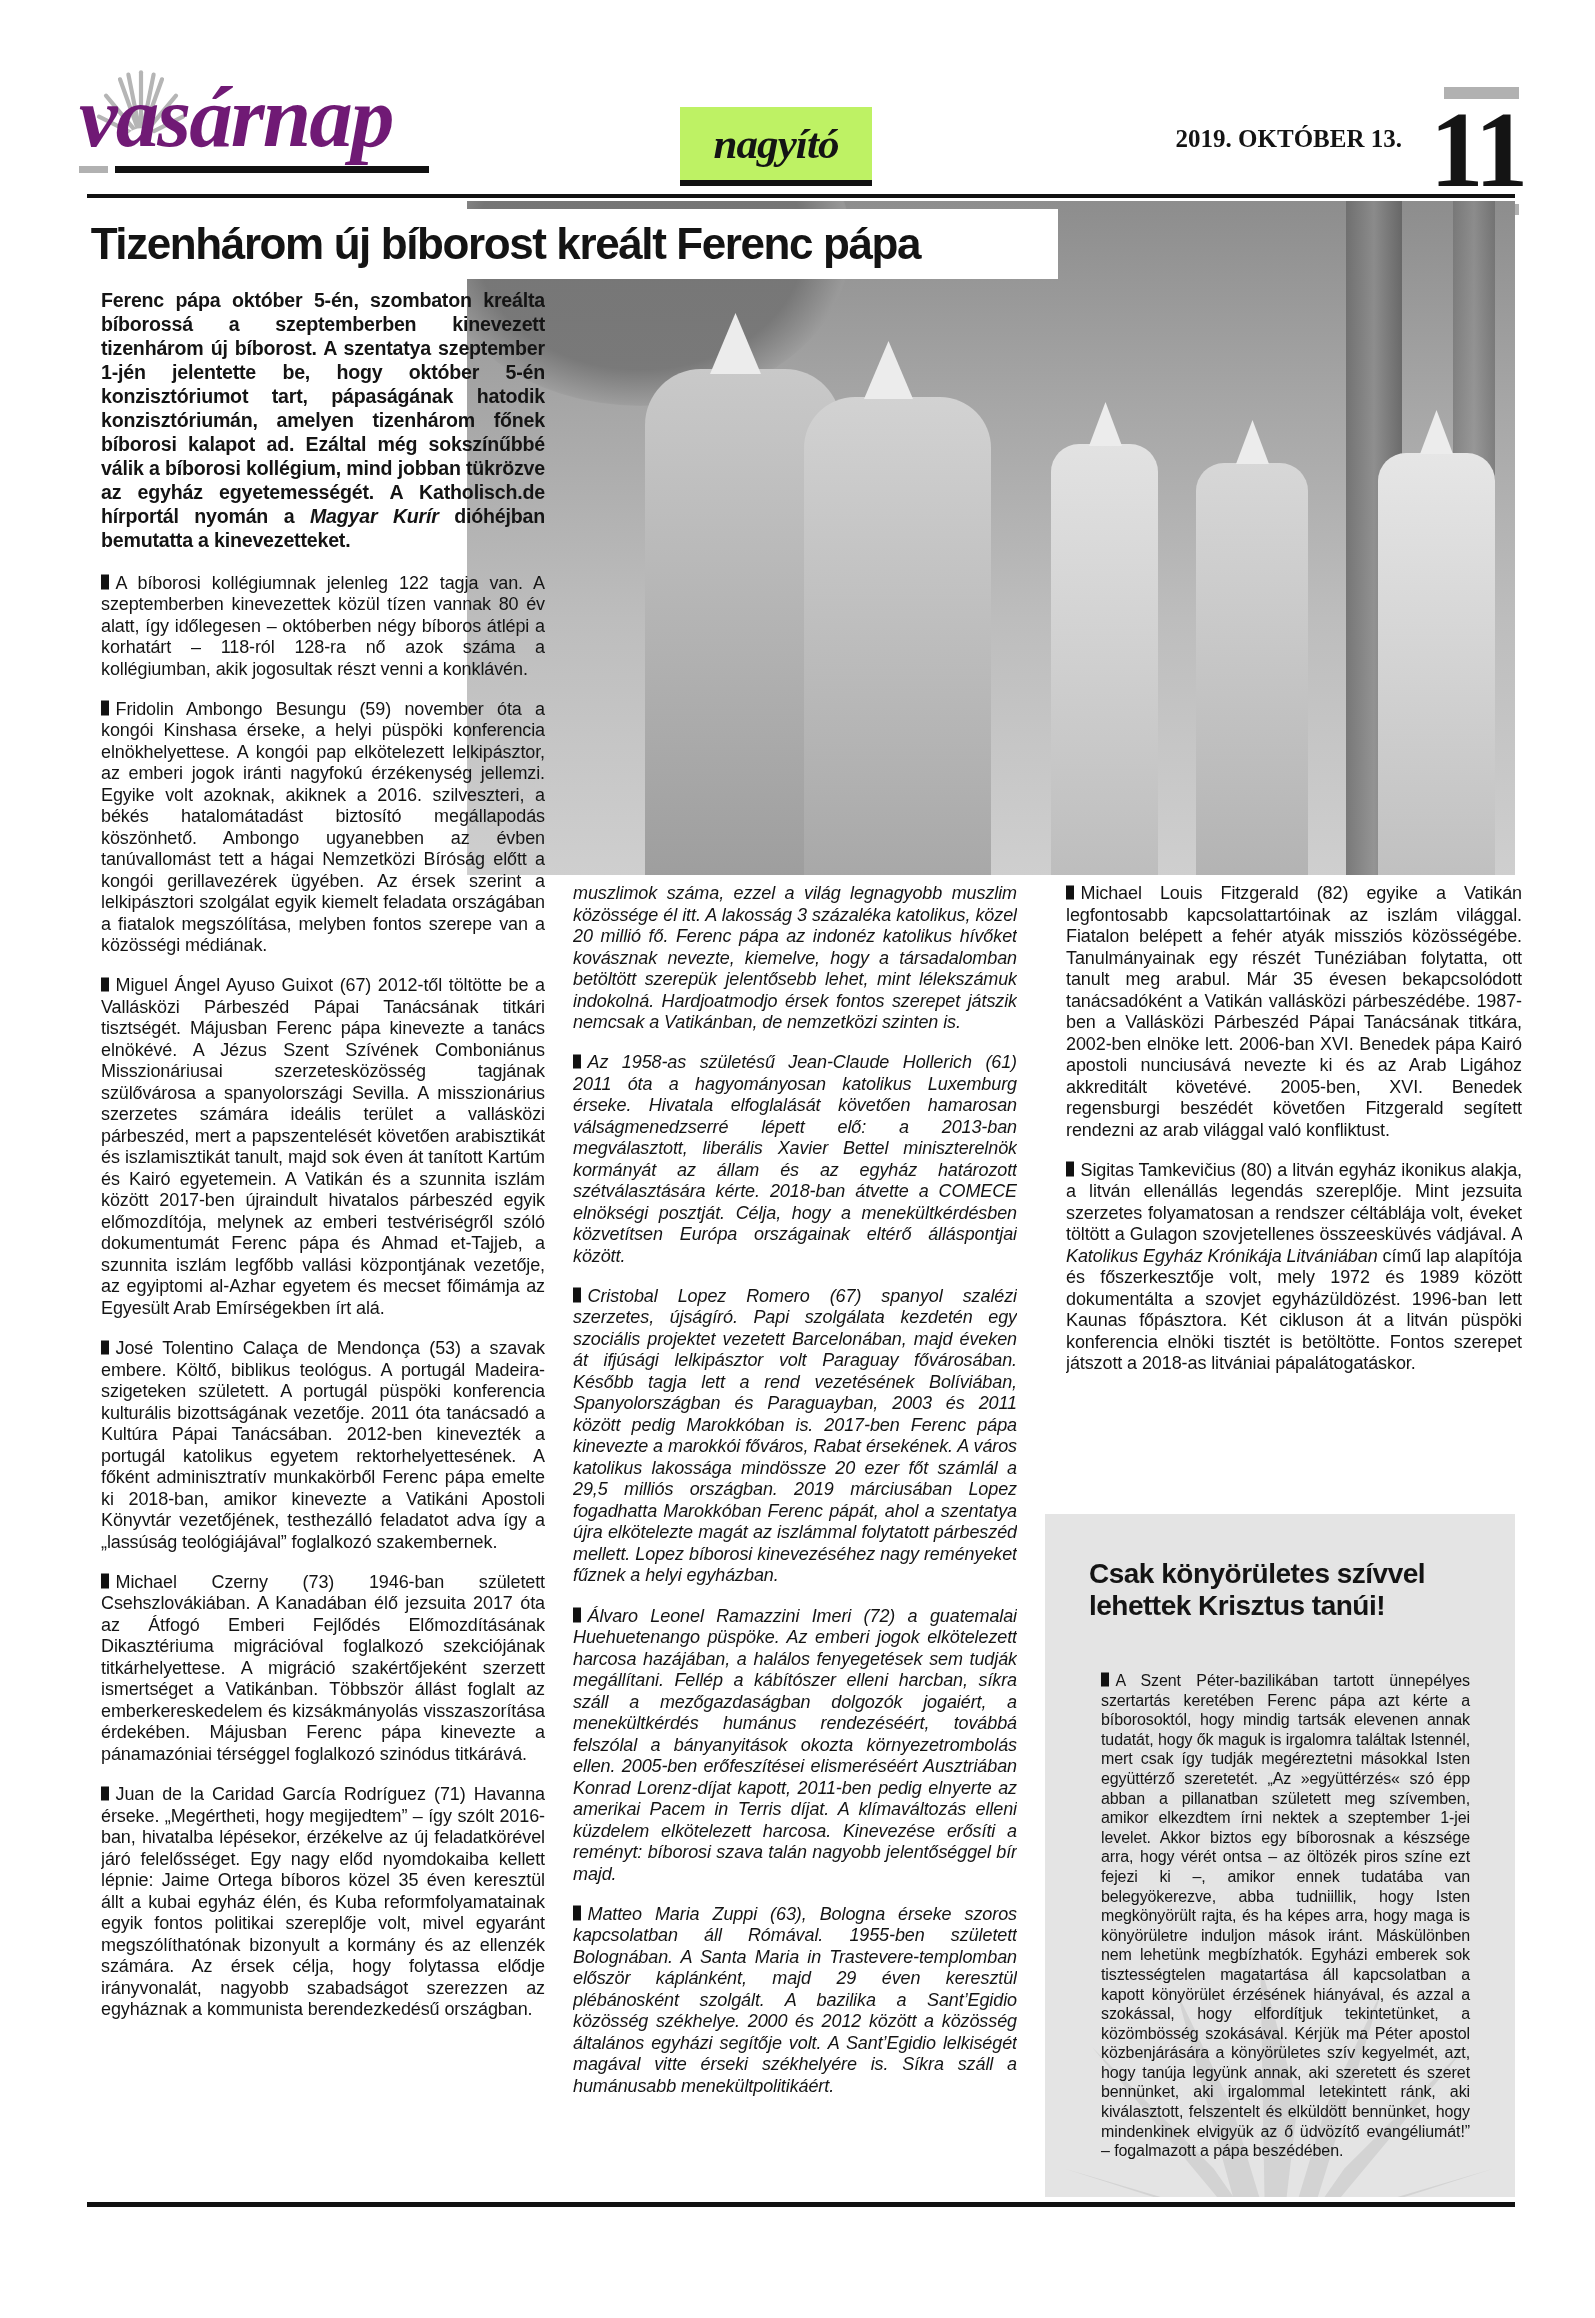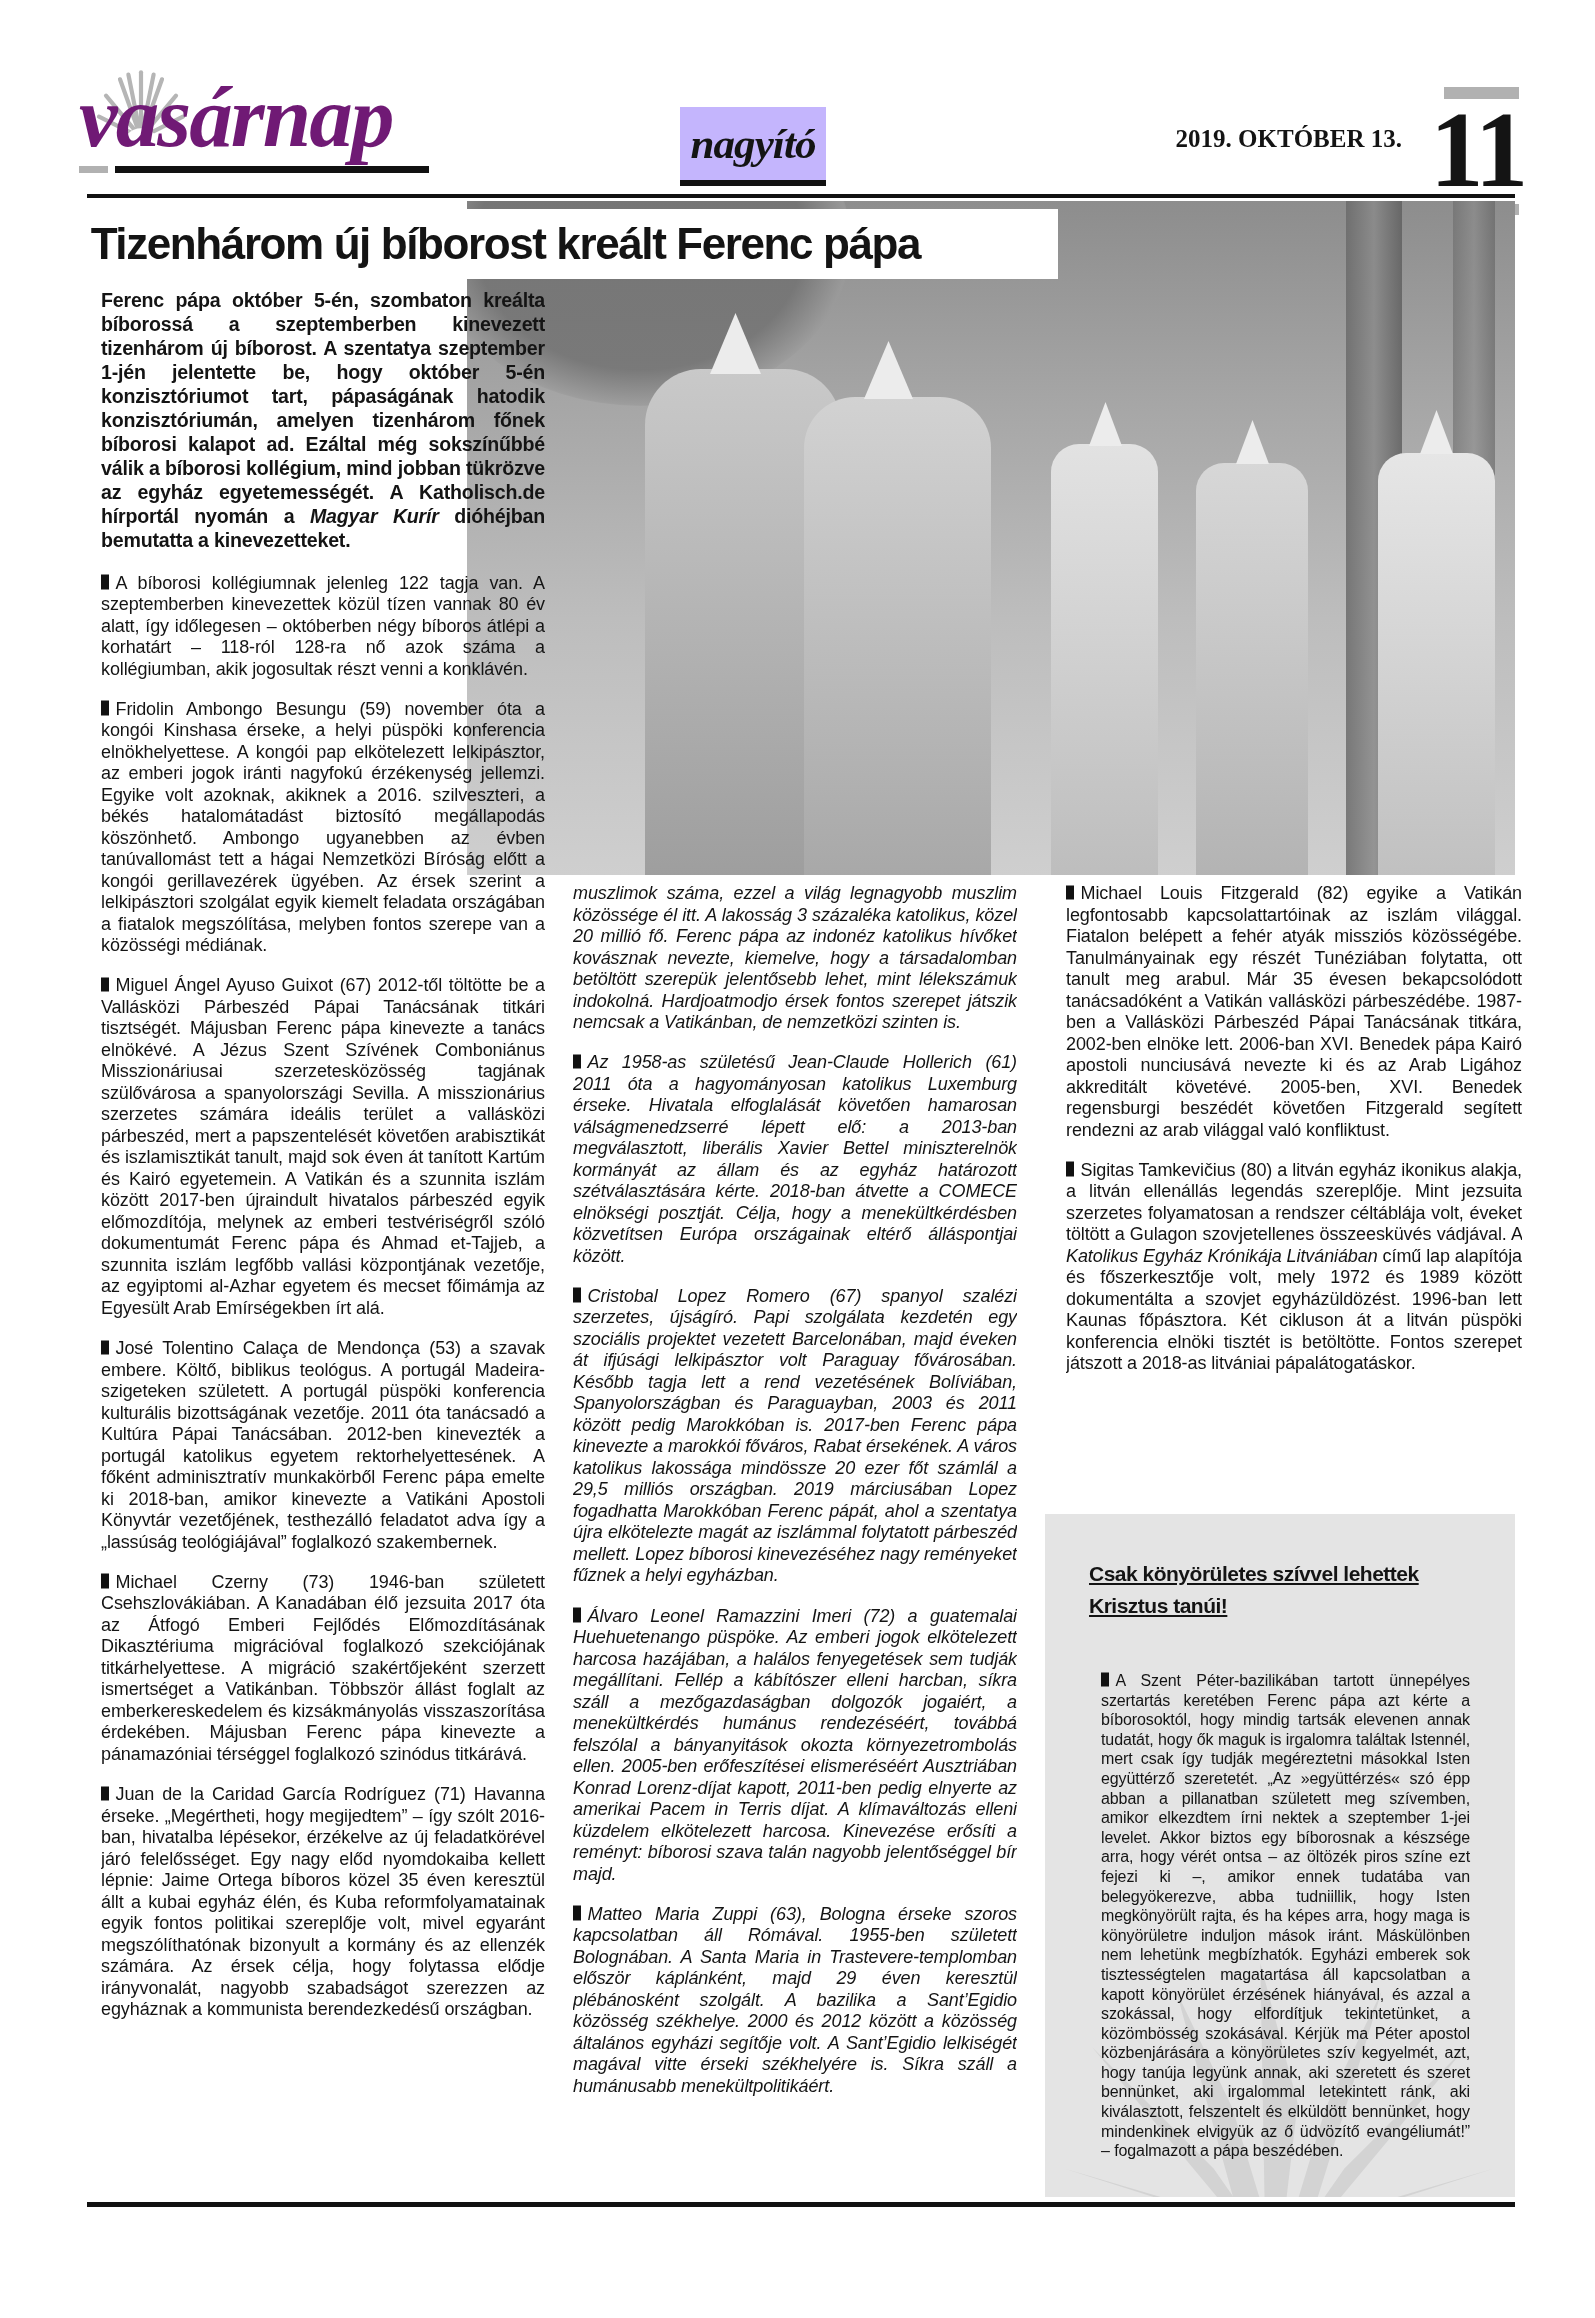--- a/index.html
+++ b/index.html
@@ -7,21 +7,21 @@
   .abs{position:absolute;}
 
   
   .logo-wrap{left:79px;top:70px;width:421px;height:103px;}
   .sunburst{position:absolute;left:13px;top:-7.5px;}
   .logo-text{position:absolute;left:0;top:0;font-family:"Liberation Serif",serif;font-style:italic;font-weight:700;
              font-size:87px;line-height:93px;letter-spacing:-1.9px;color:#701a75;}
   .logo-underline{position:absolute;left:36px;top:96px;width:314px;height:6.5px;background:#111;}
   .logo-dash{position:absolute;left:0;top:96px;width:29px;height:6.5px;background:#b1b1b1;}
 
-  .section-box{left:680px;top:107px;width:146px;height:73px;background:#c4b5fd;border-bottom:6.5px solid #111;
+  .section-box{left:680px;top:107px;width:192px;height:73px;background:#bef264;border-bottom:6.5px solid #111;
                display:flex;align-items:center;justify-content:center;}
   .section-box span{font-family:"Liberation Serif",serif;font-style:italic;font-weight:700;font-size:43px;letter-spacing:-0.9px;}
 
   .date{left:1159px;top:125px;width:243px;text-align:right;font-family:"Liberation Serif",serif;font-weight:700;
         font-size:25px;letter-spacing:0px;white-space:nowrap;}
 
   .pagenum-wrap{left:1430px;top:79px;width:89px;height:140px;}
   .pagenum{position:absolute;left:0;top:2.8px;width:89px;text-align:center;font-family:"Liberation Serif",serif;
            font-weight:700;font-size:107px;line-height:136px;letter-spacing:-2.8px;}
   .pbar{position:absolute;left:14px;width:75px;height:11.2px;background:#b1b1b1;}
@@ -51,21 +51,21 @@
   .lead{font-size:19.6px;line-height:24px;font-weight:700;letter-spacing:-0.2px;margin-bottom:20.6px !important;}
   .col1{left:89px;top:288px;width:444px;height:1913px;overflow:hidden;}
   .col2{left:561px;top:883px;width:444px;height:1318px;overflow:hidden;font-style:italic;}
   .col3{left:1054px;top:883px;width:456px;height:629px;overflow:hidden;}
   .pmark{display:inline-block;width:8px;height:14.5px;background:#111;margin-right:6.5px;transform:translateY(0.5px);}
   .it{font-style:italic;}
 
   
   .graybox{left:1045px;top:1514px;width:470px;height:683px;background:#e4e4e4;overflow:hidden;}
   .graybox-inner{position:absolute;left:44px;top:44px;width:381px;z-index:2;}
-  .graybox h2{margin:0 0 49px 0;font-size:21px;line-height:32px;font-weight:700;letter-spacing:-0.5px;text-decoration:underline;}
+  .graybox h2{margin:0 0 49px 0;font-size:28px;line-height:32px;font-weight:700;letter-spacing:-0.5px;}
   .graybox .body-p{font-size:16px;line-height:19.6px;}
   .box-sun{position:absolute;left:-9.3px;bottom:-65px;z-index:1;opacity:.55;}
 </style>
 </head>
 <body>
 
 <header>
   <div class="abs logo-wrap">
     <svg class="sunburst" width="98" height="84" viewBox="0 0 210 180">
       <g stroke="#b5b5b5" stroke-width="9" stroke-linecap="round">

